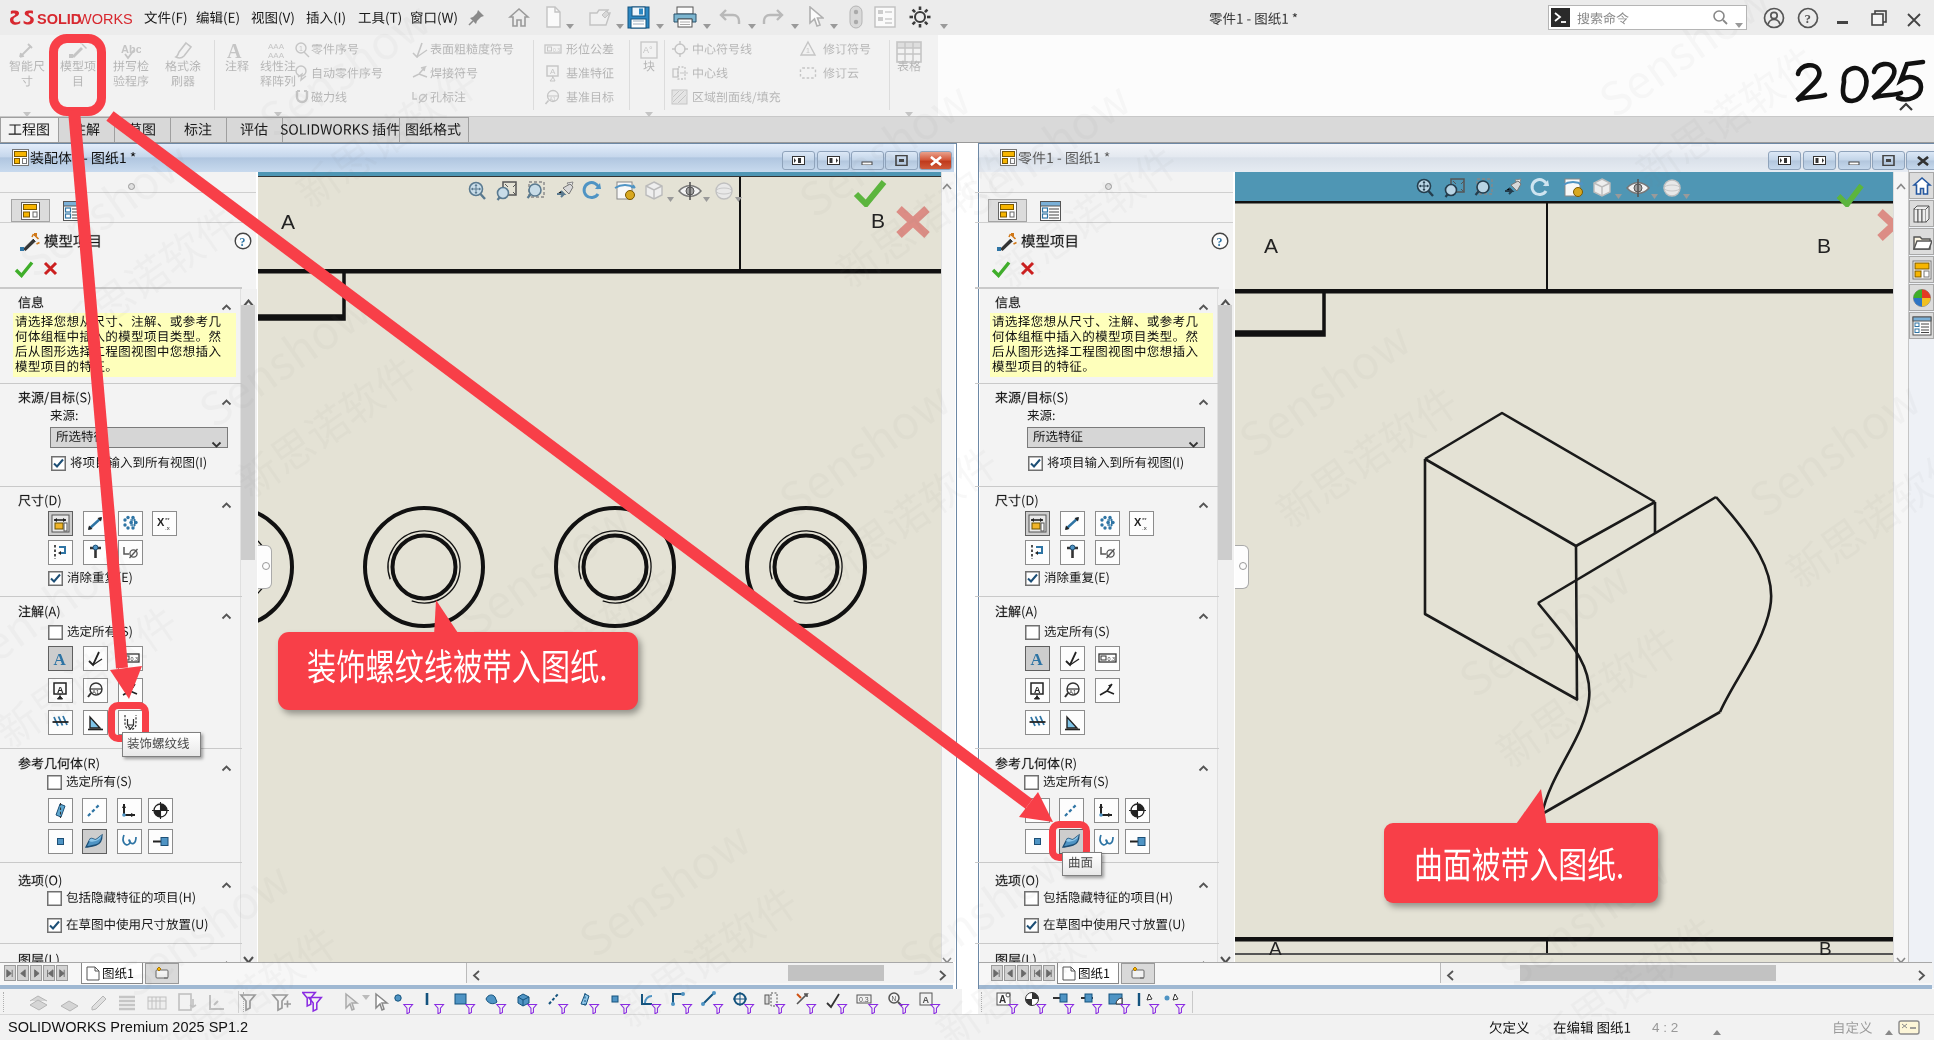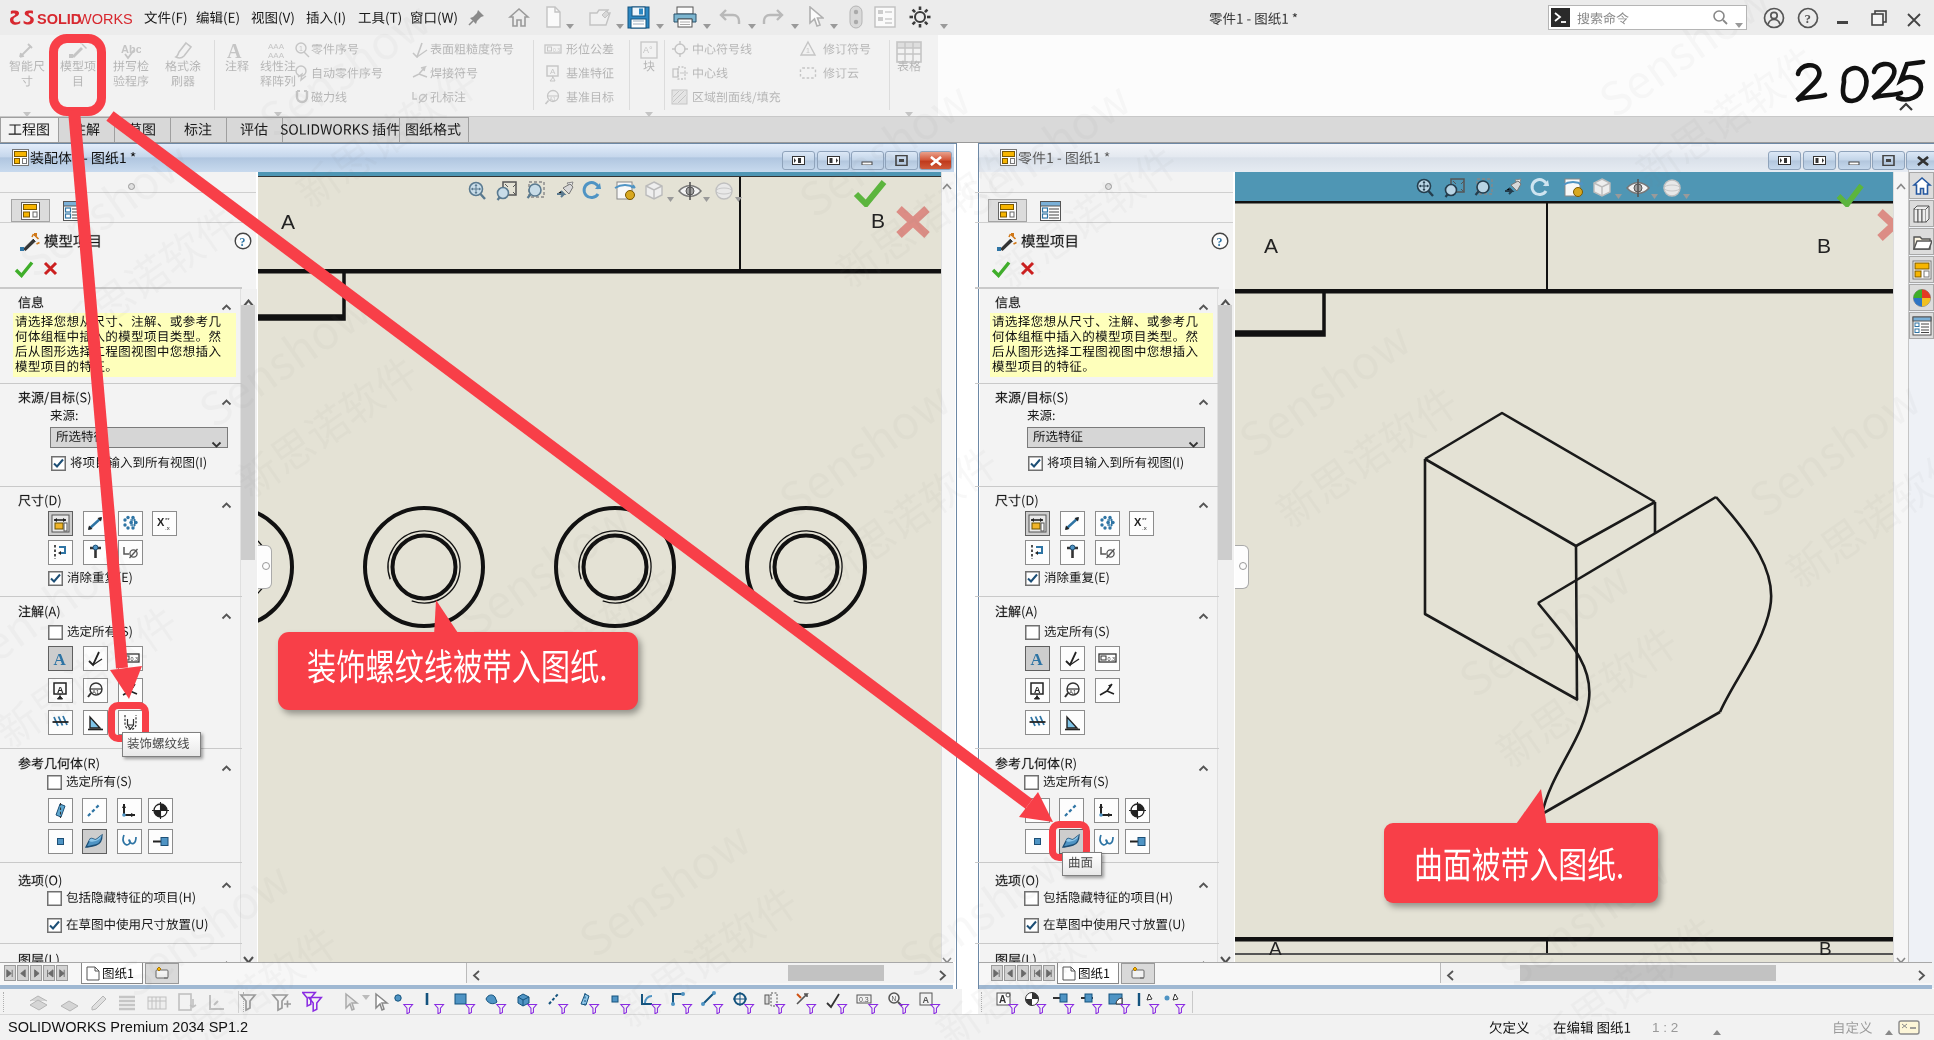--- a/index.html
+++ b/index.html
@@ -2428,39 +2428,39 @@
       <path d="M12 3 l3 5 -5 1 z" fill="#fff" stroke="#333"></path>
       <g transform="translate(11,11) scale(0.62)">
         <path d="M3 4 H17 L12 10 V17 L8 19 V10 Z" fill="none" stroke="#8a2be2" stroke-width="1.7"></path>
       </g>
     </svg></div>
 <div class="abs sep" style="left:1192px;top:991px;height:22px;background:#c9c9c9"></div>
 <div class="abs" style="left:3px;top:992px;width:3px;height:20px;border-left:1.5px dotted #b0b0b0"></div>
 <div class="abs" style="left:243px;top:992px;width:3px;height:20px;border-left:1.5px dotted #b0b0b0"></div>
 <div class="abs" style="left:981px;top:992px;width:3px;height:20px;border-left:1.5px dotted #b0b0b0"></div>
 <div class="abs" style="left:0;top:1014px;width:1934px;height:26px;background:#f2f2f2;border-top:1px solid #d8d8d8;box-sizing:border-box"></div>
-<div class="abs" style="left:8px;top:1019px;font-size:14.5px;color:#111">SOLIDWORKS Premium 2034 SP1.2</div>
+<div class="abs" style="left:8px;top:1019px;font-size:14.5px;color:#111">SOLIDWORKS Premium 2025 SP1.2</div>
 <div class="abs" style="left:1489px;top:1020px"><svg width="40" height="22" style="overflow:visible">
       <g fill="#111" transform="translate(0,12.7) scale(0.01350,-0.01350)">
         <use href="#q147" x="0"></use>
         <use href="#q134" x="1000"></use>
         <use href="#q148" x="2000"></use>
       </g>
     </svg></div>
 <div class="abs" style="left:1553px;top:1020px"><svg width="78" height="22" style="overflow:visible">
       <g fill="#111" transform="translate(0,12.7) scale(0.01350,-0.01350)">
         <use href="#q140" x="0"></use>
         <use href="#q6" x="1000"></use>
         <use href="#q7" x="2000"></use>
         <use href="#q10" x="3224"></use>
         <use href="#q93" x="4224"></use>
         <use href="#q97" x="5224"></use>
       </g>
     </svg></div>
-<div class="abs" style="left:1652px;top:1020px;font-size:13.5px;color:#999">1 : 2</div>
+<div class="abs" style="left:1652px;top:1020px;font-size:13.5px;color:#999">4 : 2</div>
 <div class="abs" style="left:1712px;top:1022px"><svg width="10" height="7" viewBox="0 0 10 7" style="">
       <path d="M1 6 L5 1 L9 6 Z" fill="#888"></path>
     </svg></div>
 <div class="abs" style="left:1832px;top:1020px"><svg width="40" height="22" style="overflow:visible">
       <g fill="#999" transform="translate(0,12.7) scale(0.01350,-0.01350)">
         <use href="#q48" x="0"></use>
         <use href="#q134" x="1000"></use>
         <use href="#q148" x="2000"></use>
       </g>
     </svg></div>

